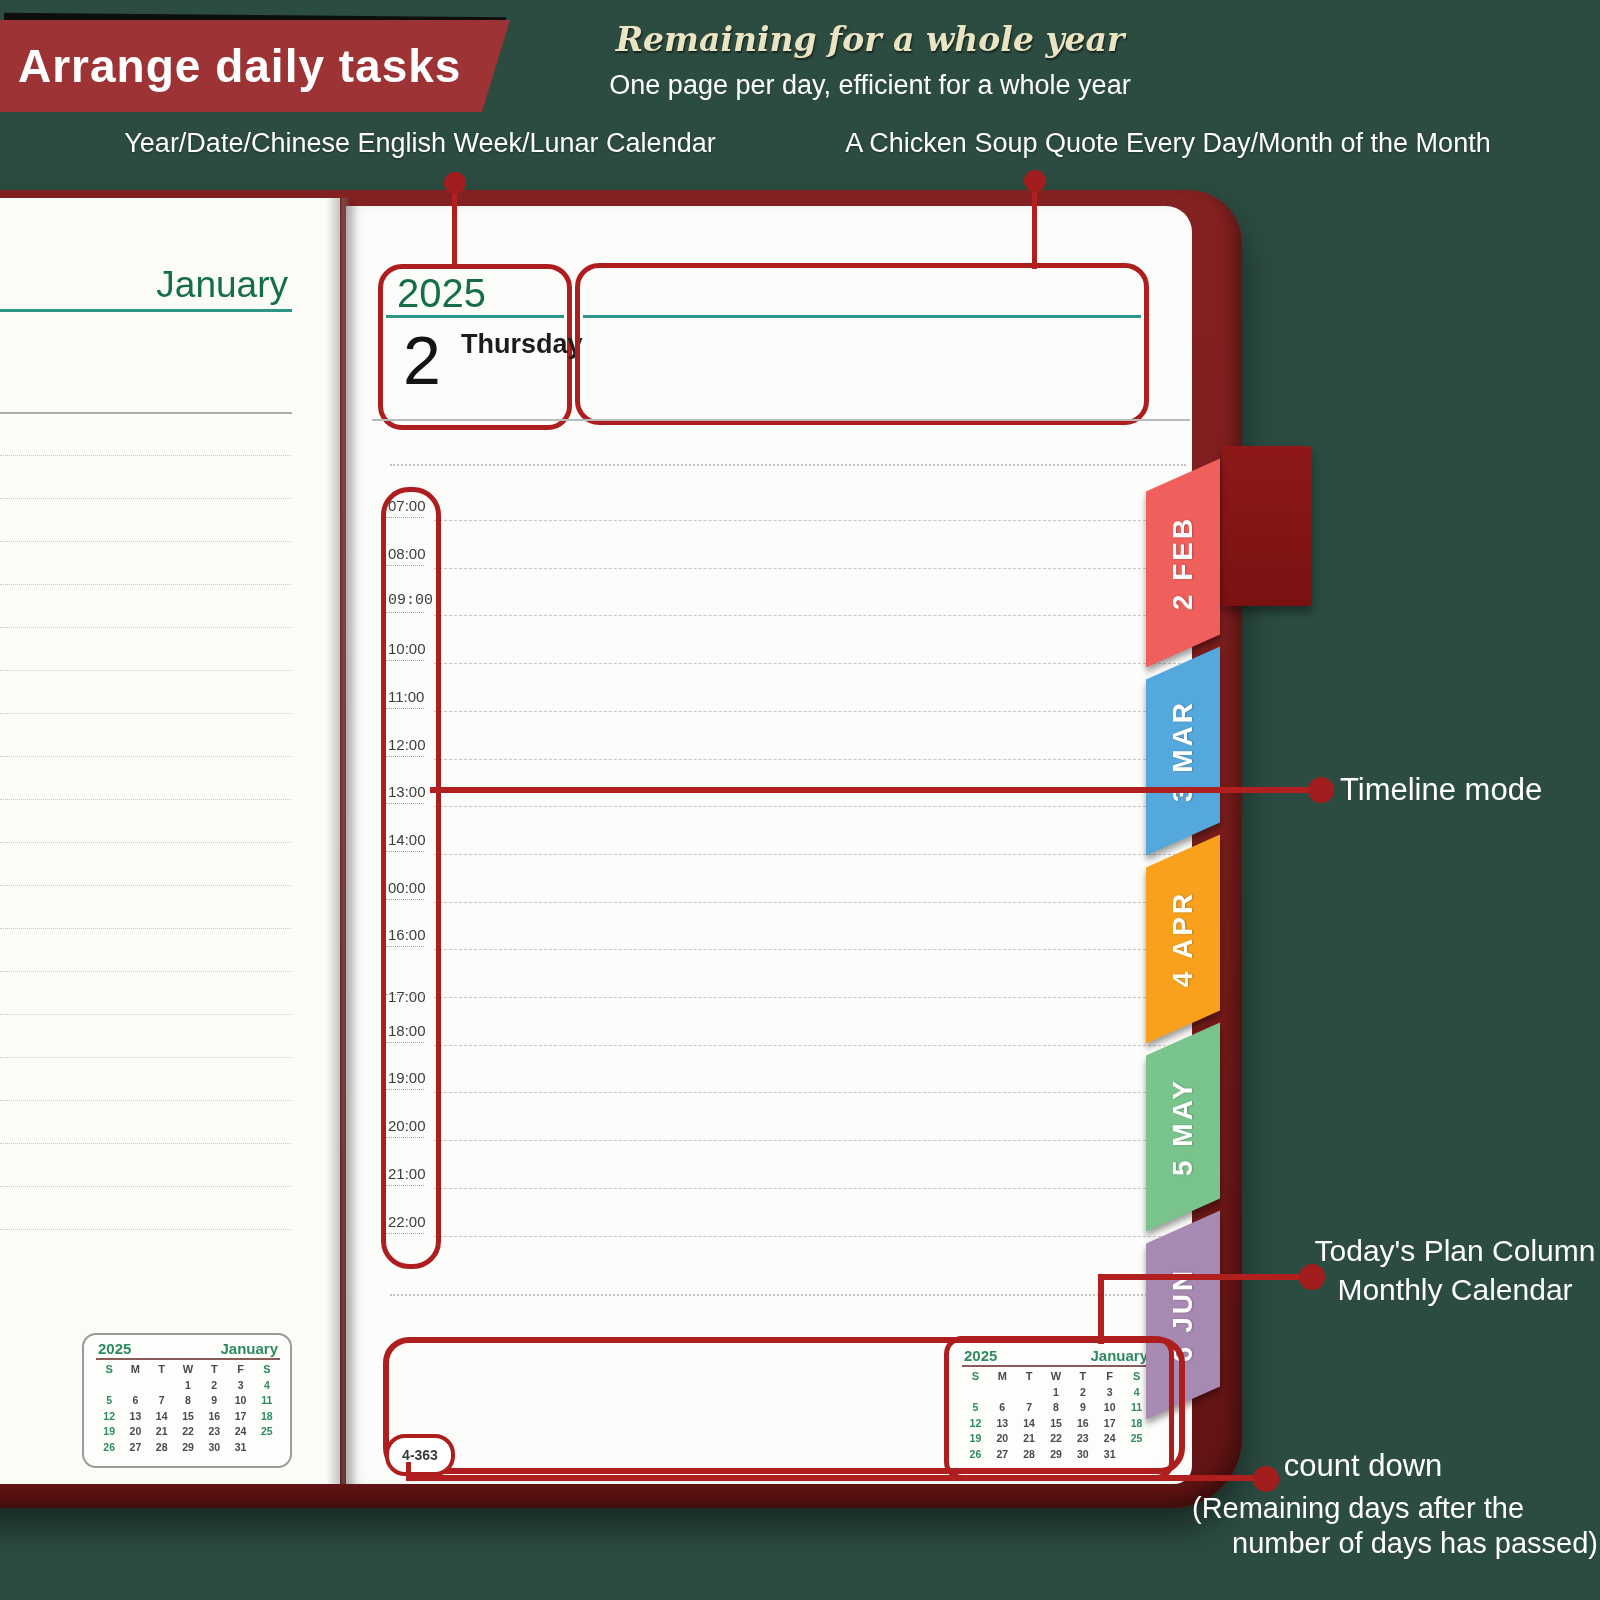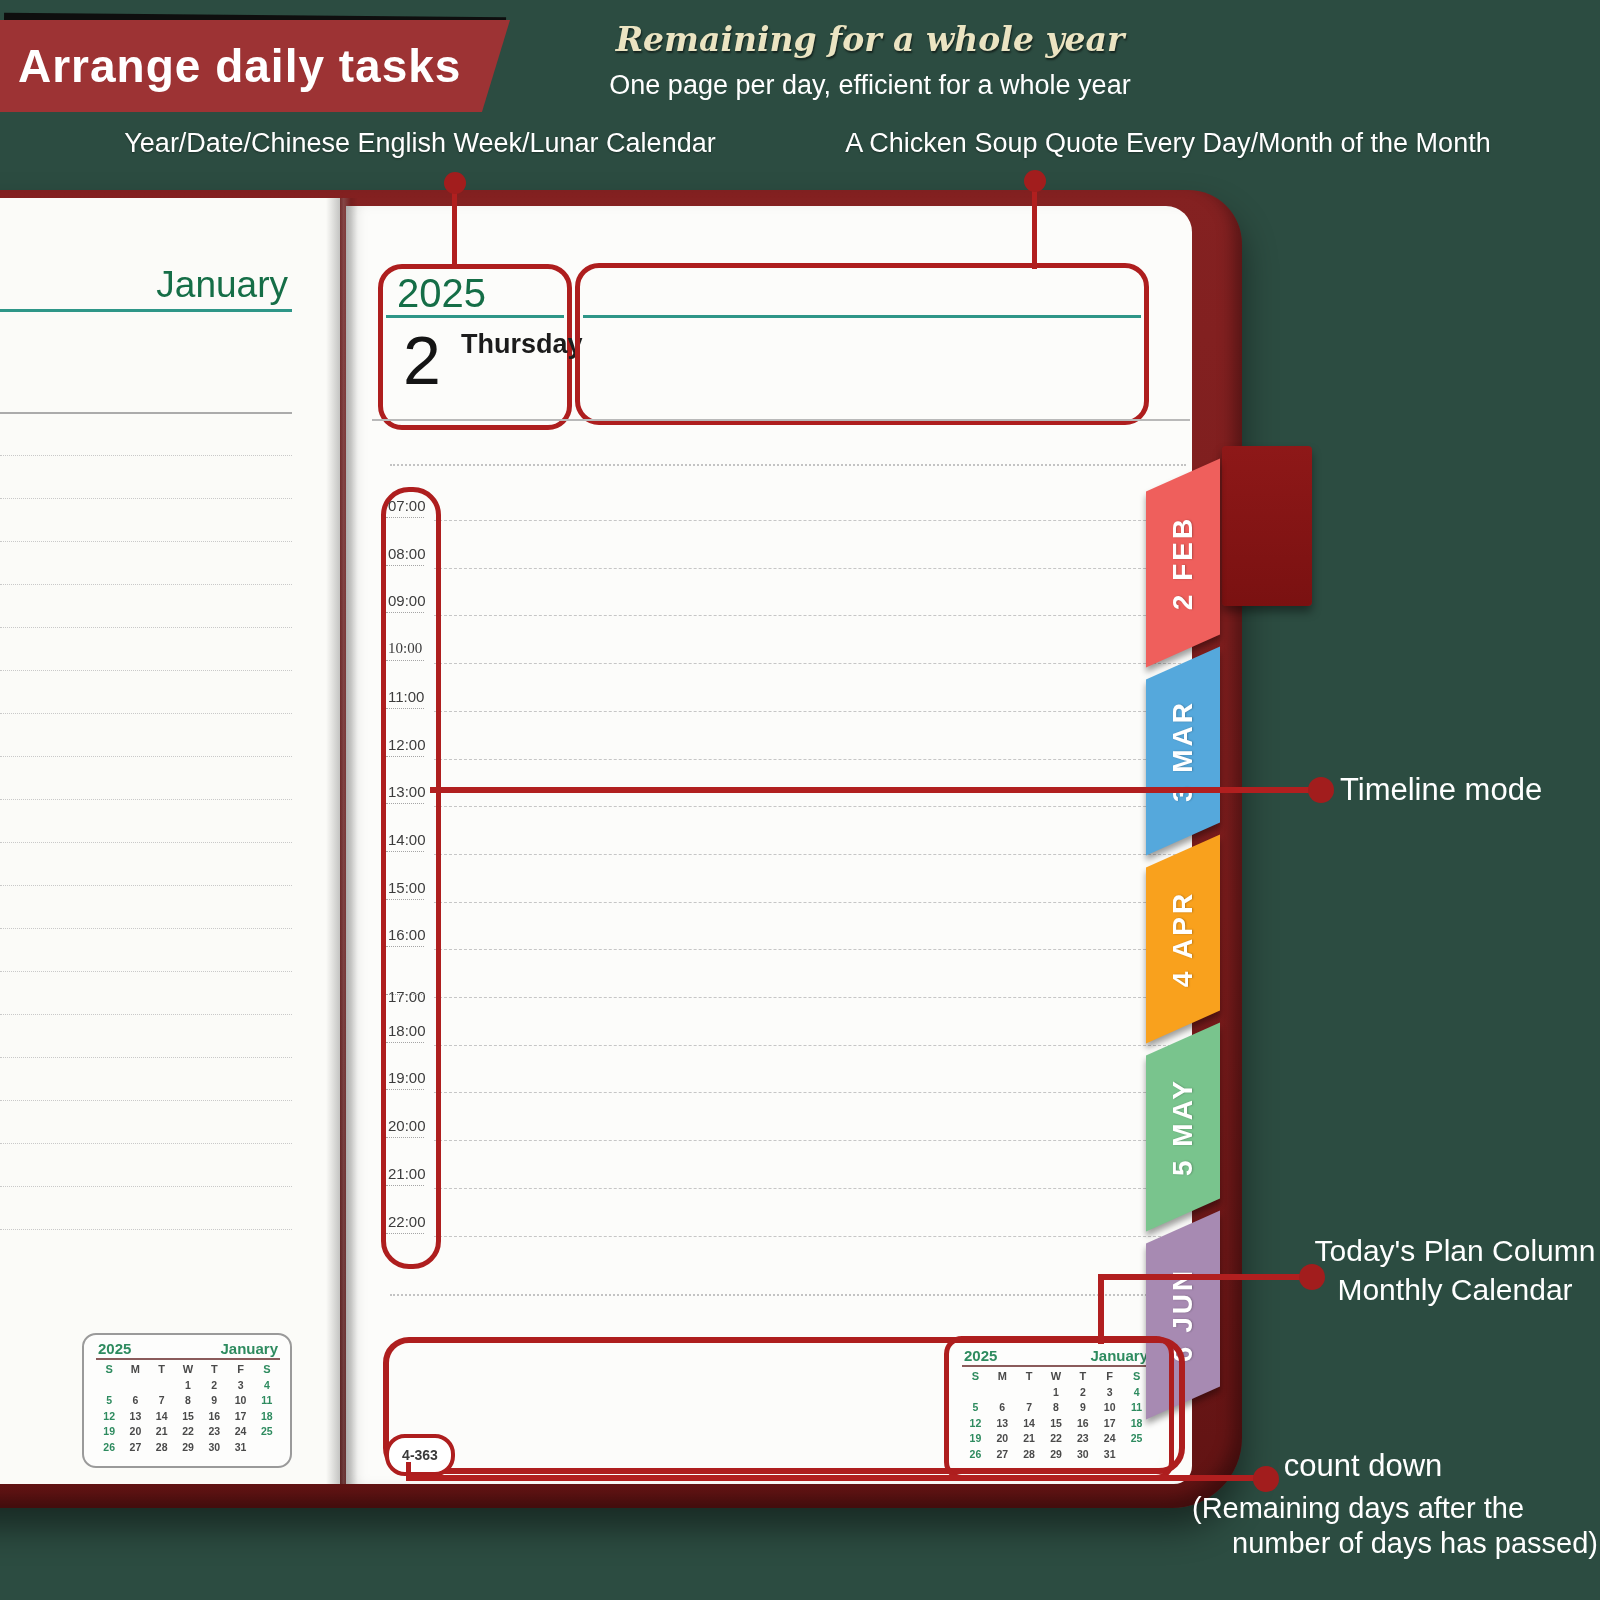--- a/index.html
+++ b/index.html
@@ -202,33 +202,33 @@
   <div class="in-teal" style="top:47px;"></div>
 </div>
 <div class="abs dotted-line dl-top"></div>
 
 <div class="abs capsule"></div>
 <div class="abs" id="time-labels">
     <div class="time-label" style="top: 0px;">07:00</div>
     <div class="time-underline" style="top: 20px;"></div>
     <div class="time-label" style="top: 47.7px;">08:00</div>
     <div class="time-underline" style="top: 67.7px;"></div>
-    <div class="time-label" style="top: 95.4px;">09:00</div>
+    <div class="time-label" style="top: 95.4px; font-family: Liberation Mono, monospace;">09:00</div>
     <div class="time-underline" style="top: 115.4px;"></div>
-    <div class="time-label" style="top: 143.1px; font-family: Liberation Serif, serif;">10:00</div>
+    <div class="time-label" style="top: 143.1px;">10:00</div>
     <div class="time-underline" style="top: 163.1px;"></div>
     <div class="time-label" style="top: 190.8px;">11:00</div>
     <div class="time-underline" style="top: 210.8px;"></div>
     <div class="time-label" style="top: 238.5px;">12:00</div>
     <div class="time-underline" style="top: 258.5px;"></div>
     <div class="time-label" style="top: 286.2px;">13:00</div>
     <div class="time-underline" style="top: 306.2px;"></div>
     <div class="time-label" style="top: 333.9px;">14:00</div>
     <div class="time-underline" style="top: 353.9px;"></div>
-    <div class="time-label" style="top: 381.6px;">15:00</div>
+    <div class="time-label" style="top: 381.6px;">00:00</div>
     <div class="time-underline" style="top: 401.6px;"></div>
     <div class="time-label" style="top: 429.3px;">16:00</div>
     <div class="time-underline" style="top: 449.3px;"></div>
     <div class="time-label" style="top: 491px;">17:00</div>
     <div class="time-underline" style="top: 497px;"></div>
     <div class="time-label" style="top: 524.7px;">18:00</div>
     <div class="time-underline" style="top: 544.7px;"></div>
     <div class="time-label" style="top: 572.4px;">19:00</div>
     <div class="time-underline" style="top: 592.4px;"></div>
     <div class="time-label" style="top: 620.1px;">20:00</div>

